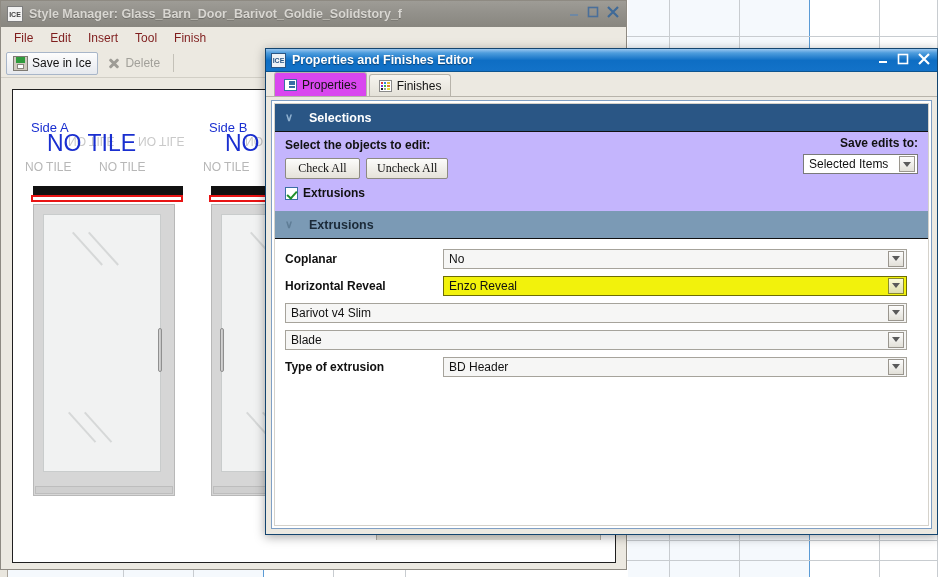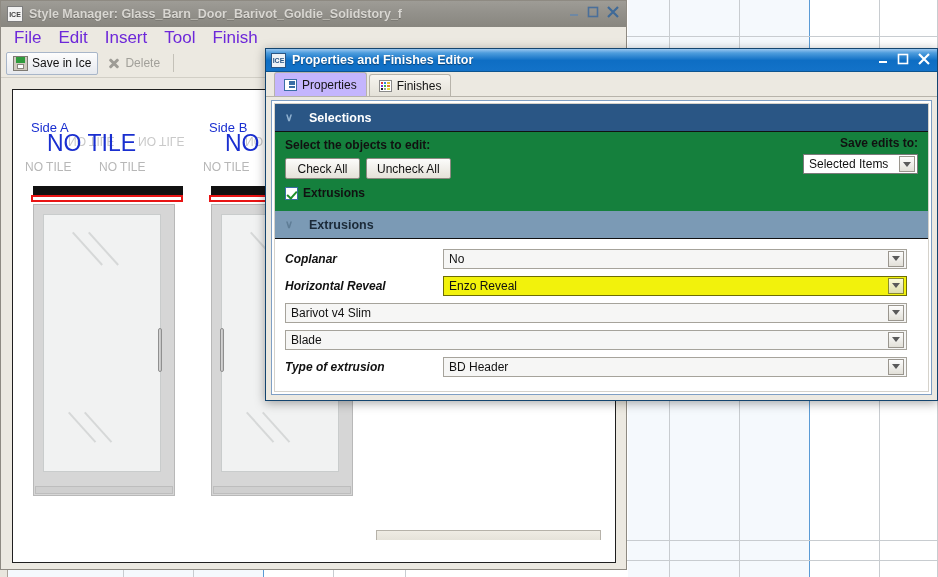--- a/index.html
+++ b/index.html
@@ -101,22 +101,22 @@
   #sm-menubar {
     height: 22px;
     background: #ece9e1;
     display: flex;
     align-items: center;
     padding-left: 6px;
     gap: 3px;
   }
   .menu-item {
     padding: 2px 7px;
-    font-size: 17px;
-    color: #6d28d9;
+    font-size: 12px;
+    color: #7f1d1d;
     cursor: default;
   }
   #sm-toolbar {
     height: 28px;
     background: #ece9e1;
     display: flex;
     align-items: center;
     padding-left: 5px;
     gap: 2px;
     border-bottom: 1px solid #d2cfc6;
@@ -289,21 +289,21 @@
     border: 1px solid #b6b2a9;
     border-bottom: none;
     box-sizing: border-box;
   }
 
   
   #pf-dialog {
     position: absolute;
     left: 265px; top: 48px;
     width: 673px;
-    height: 353px;
+    height: 487px;
     background: #ece9e1;
     border: 1px solid #14456f;
     box-sizing: border-box;
     box-shadow: 0 2px 10px rgba(0,0,0,0.35);
   }
   #pf-titlebar {
     position: relative;
     height: 23px;
     background: linear-gradient(to bottom,#99c6ef 0%, #4e9ddd 18%, #0e6ec4 52%, #1372c8 100%);
     display: flex;
@@ -358,21 +358,21 @@
     color: #141414;
     background: linear-gradient(to bottom,#f6f4ef,#e4e1d8);
     border: 1px solid #b7b3aa;
     border-bottom: none;
     border-radius: 3px 3px 0 0;
     margin-right: 2px;
     cursor: default;
     box-sizing: border-box;
   }
   .pf-tab.active {
-    background: #c4b5fd;
+    background: #d946ef;
     height: 24px;
     position: relative;
     z-index: 2;
   }
   .ico-list {
     width: 13px; height: 12px;
     background: #ffffff;
     border: 1px solid #3a6ea5;
     display: flex;
     flex-direction: column;
@@ -438,21 +438,21 @@
   }
   #hdr-selections .chev { color: #8fb0cf; }
   #hdr-extrusions {
     background: #7b9ab5;
     color: #1b2a38;
   }
   #hdr-extrusions .chev { color: #5f7d96; }
 
   #selections-body {
     position: relative;
-    background: #15803d;
+    background: #c4b5fd;
     height: 79px;
     padding: 6px 10px 0 10px;
     box-sizing: border-box;
   }
   .strong-label {
     font-size: 12px;
     font-weight: bold;
     color: #111111;
   }
   #sel-btn-row {
@@ -467,20 +467,21 @@
     background: linear-gradient(to bottom,#fcfcfb,#e5e2d9);
     border: 1px solid #8d8a82;
     border-radius: 2px;
     font-size: 12px;
     color: #111;
     display: flex;
     align-items: center;
     justify-content: center;
     cursor: default;
     box-sizing: border-box;
+    font-family: Liberation Serif, serif;
   }
   #apply-edits-box {
     position: absolute;
     right: 10px;
     top: 4px;
     text-align: right;
   }
   #apply-select {
     margin-top: 4px;
     width: 115px;
@@ -544,21 +545,20 @@
     align-items: center;
     height: 27px;
     padding-left: 10px;
   }
   .prop-label {
     width: 158px;
     font-size: 12px;
     font-weight: bold;
     color: #111111;
     flex: 0 0 auto;
-    font-style: italic;
   }
   .prop-combo {
     flex: 1 1 auto;
     margin-right: 21px;
     height: 20px;
     background: #f6f6f5;
     border: 1px solid #a6a39b;
     display: flex;
     align-items: center;
     justify-content: space-between;

